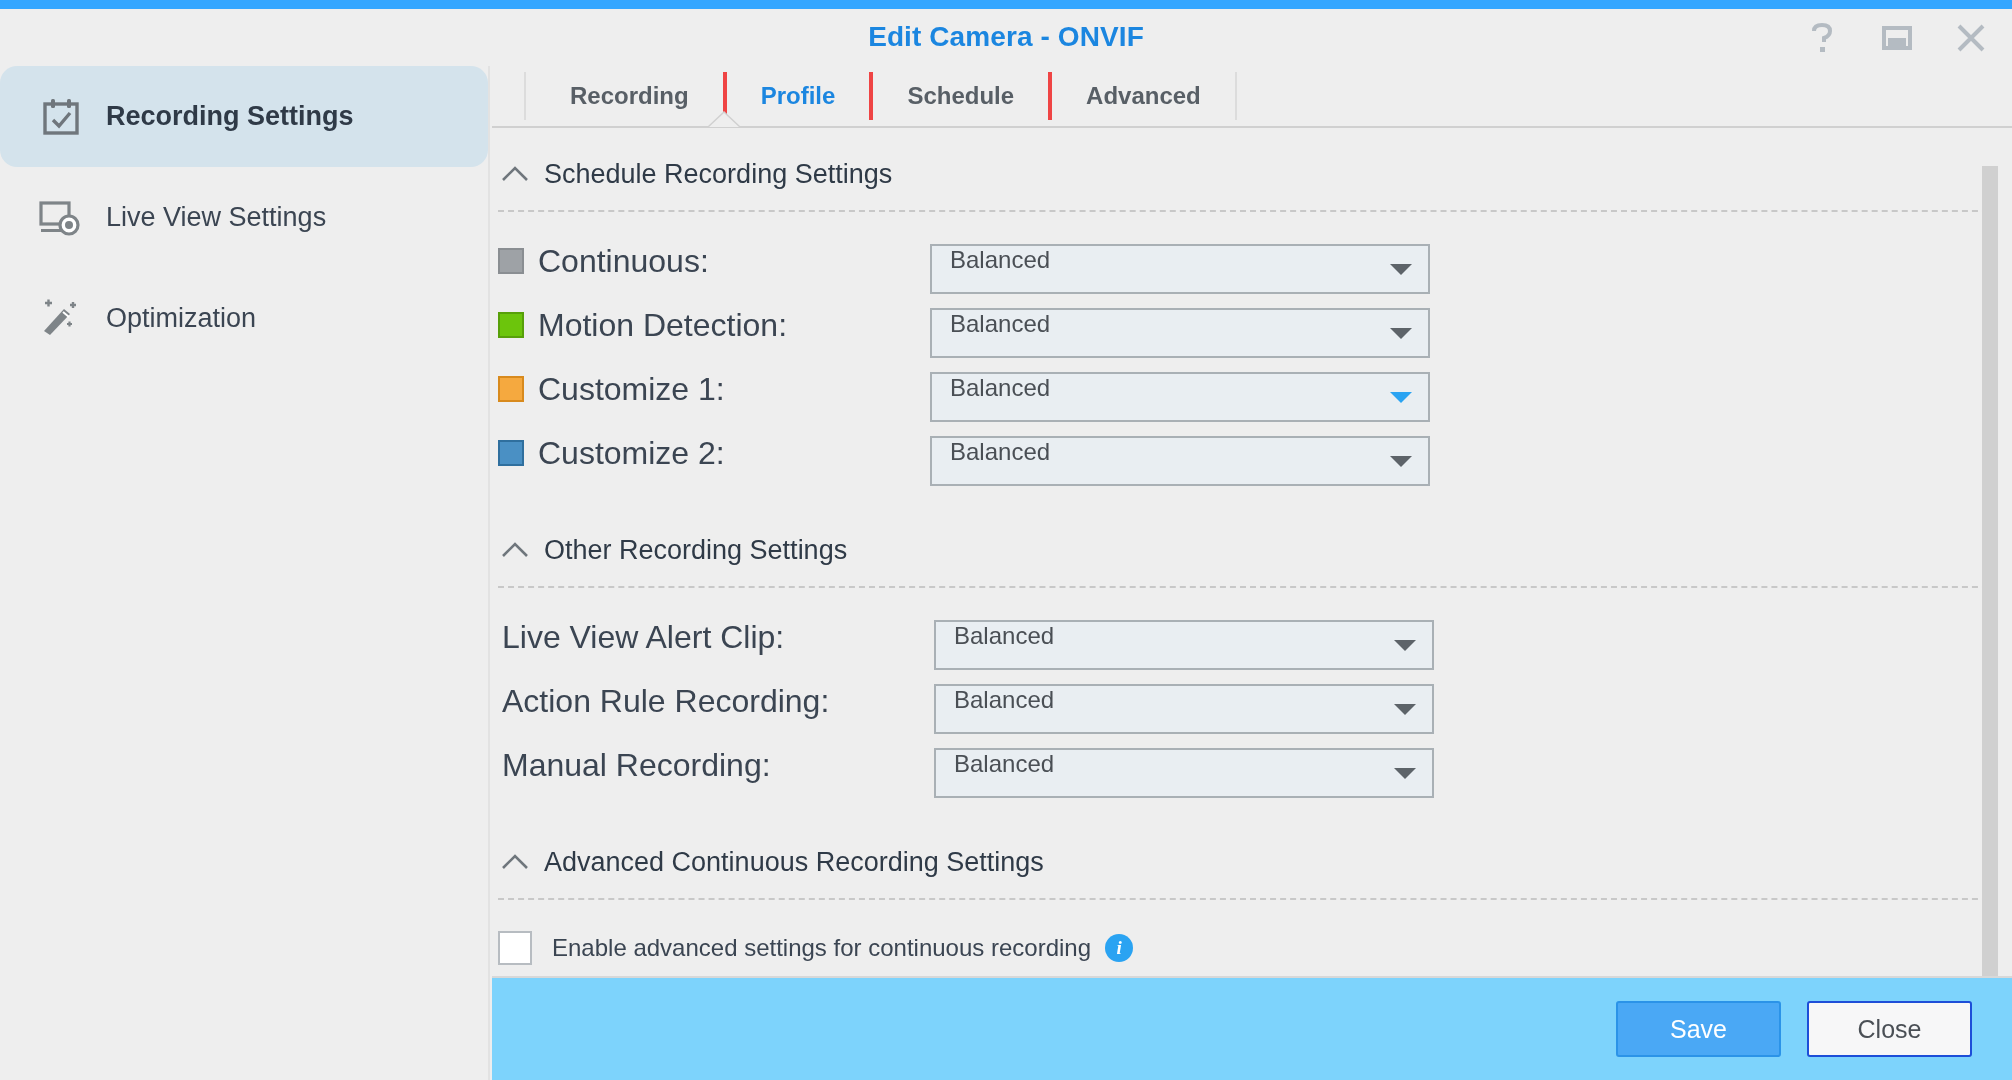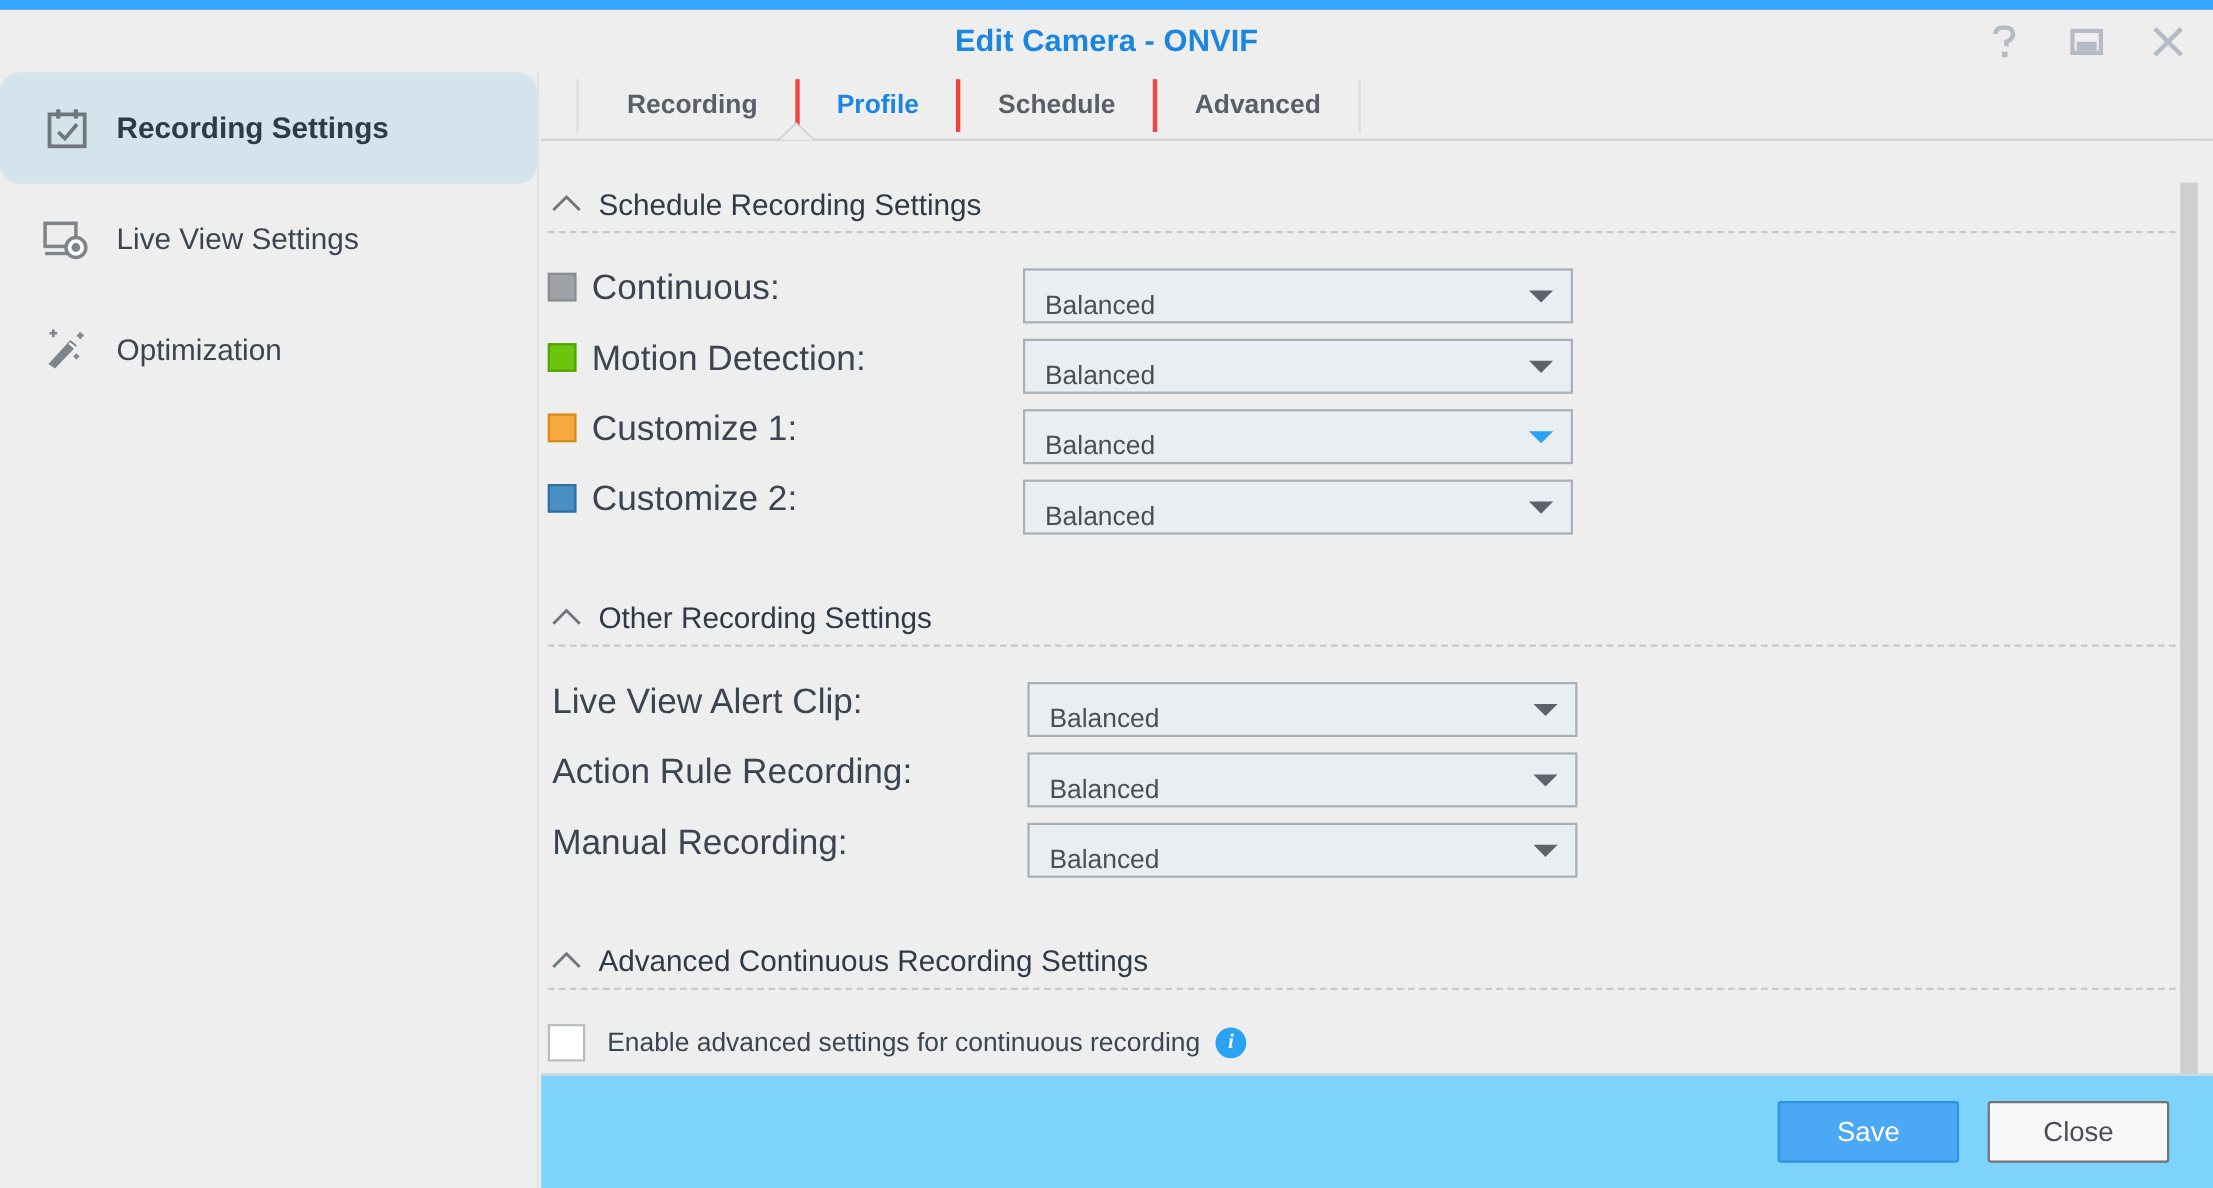--- a/index.html
+++ b/index.html
@@ -184,21 +184,21 @@
     position: absolute;
     top: 62px;
     left: 0;
     width: 1520px;
     height: 872px;
     overflow: hidden;
   }
 
   .section-head {
     display: flex;
-    align-items: flex-end;
+    align-items: center;
     margin: 0 0 0 6px;
     padding-top: 18px;
     height: 56px;
     cursor: pointer;
   }
   .chev {
     width: 34px;
     height: 34px;
     display: flex;
     align-items: center;
@@ -245,21 +245,21 @@
 
   
   .select {
     position: relative;
     width: 500px;
     height: 50px;
     background: #e9eef2;
     border: 2px solid #a9b0b5;
     box-sizing: border-box;
     display: flex;
-    align-items: flex-end;
+    align-items: flex-start;
     cursor: pointer;
     flex: none;
     margin-top: 16px;
   }
   .select .sel-val {
     font-size: 24px;
     color: #4a4f55;
     padding-left: 18px;
     white-space: nowrap;
   }
@@ -364,21 +364,21 @@
     box-sizing: border-box;
     border-radius: 3px;
   }
   .btn-primary {
     background: #4aa8f5;
     border: 2px solid #2b93e8;
     color: #ffffff;
   }
   .btn-secondary {
     background: #f7f7f8;
-    border: 2px solid #737373;
+    border: 2px solid #1d4ed8;
     color: #4a4f55;
   }
 </style>
 </head>
 <body>
 
 <div class="window">
 
   <div class="top-accent"></div>
 

